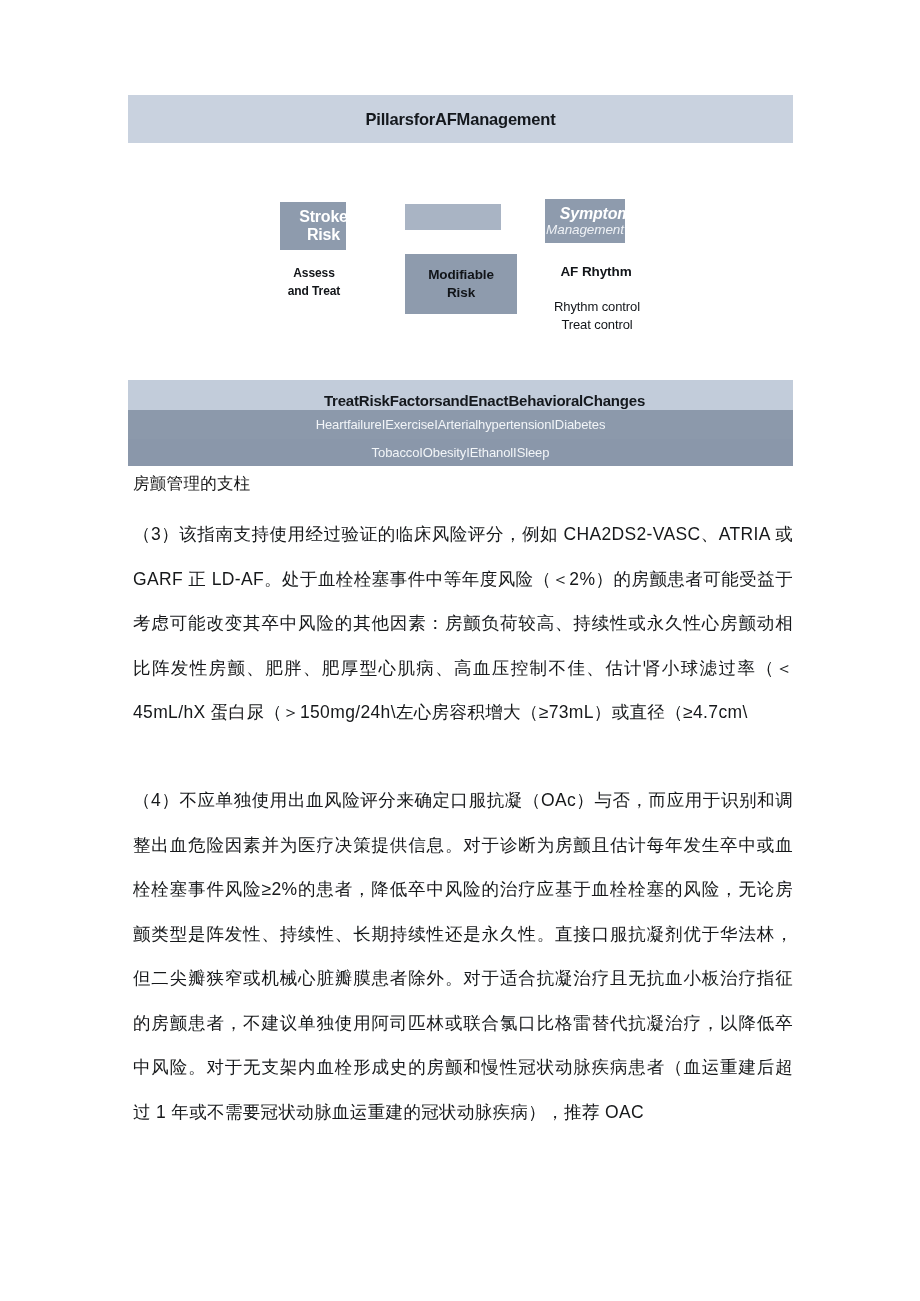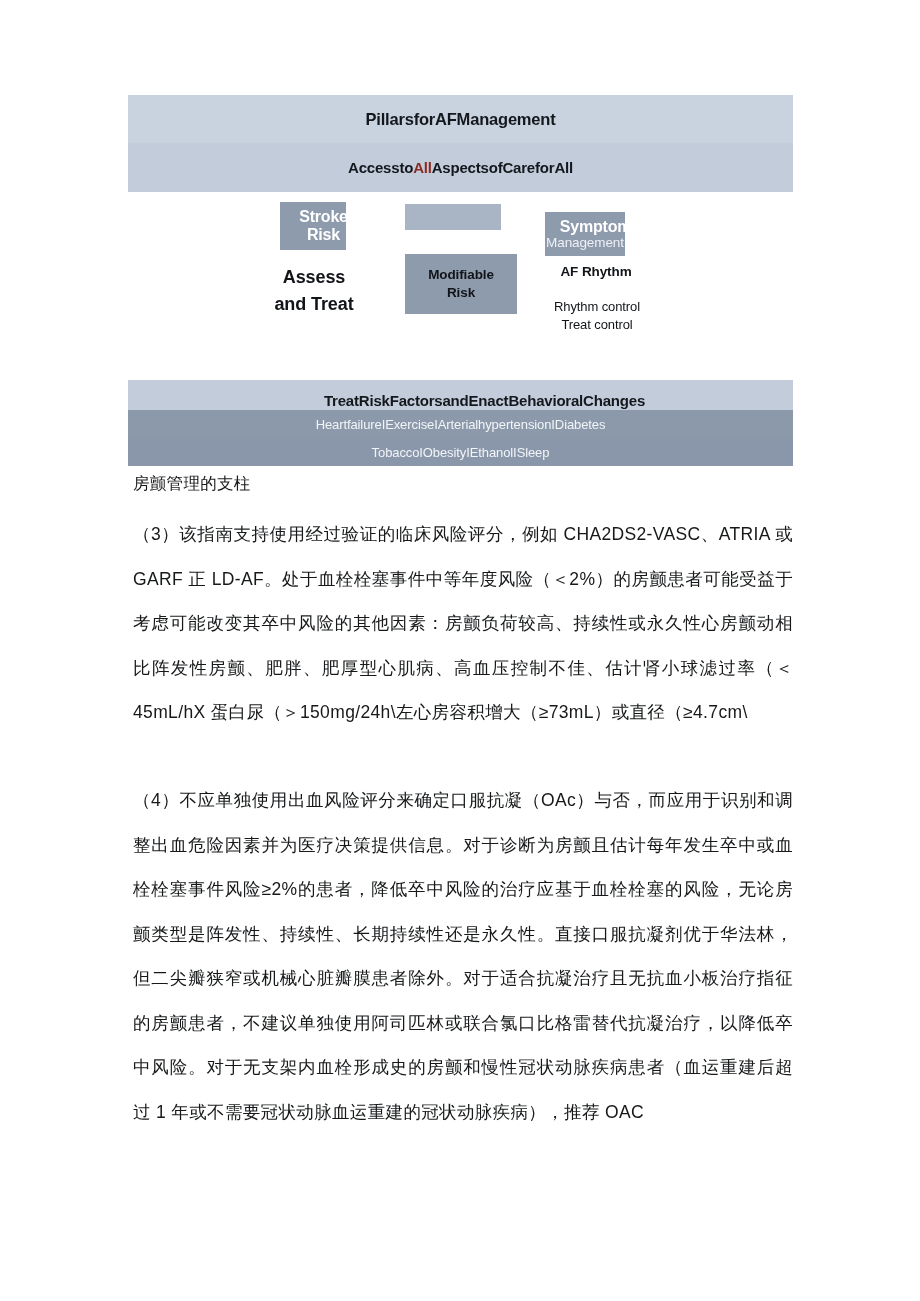--- a/index.html
+++ b/index.html
@@ -141,42 +141,43 @@
   
   #box-empty {
     left: 277px;
     top: 12px;
     width: 96px;
     height: 26px;
   }
   
   #box-symptom {
     left: 417px;
-    top: 20px;
+    top: 7px;
     width: 80px;
     height: 44px;
+    font-style: italic;
   }
   
   #box-modifiable {
     left: 277px;
     top: 62px;
     width: 112px;
     height: 60px;
   }
 
   .midlabel {
     position: absolute;
     text-align: center;
     color: #111418;
   }
   #label-assess {
     left: 138px;
     top: 72px;
     width: 96px;
-    font-size: 18px;
+    font-size: 12px;
     font-weight: bold;
     line-height: 1.5;
     letter-spacing: -0.1px;
   }
   #label-afburden {
     left: 418px;
     top: 72px;
     width: 100px;
     font-size: 13.5px;
     font-weight: bold;
@@ -220,23 +221,20 @@
 <body>
 
 <div class="page">
 
   <div class="figure">
 
     <div class="band band-light" id="band-pillars">
       <span class="band-title">PillarsforAFManagement</span>
     </div>
 
-    <div class="band band-light2" id="band-access">
-      <span class="band-sub"><span>Accessto</span><span class="accent">All</span><span>AspectsofCareforAll</span></span>
-    </div>
 
     <div class="mid">
 
       <div class="pbox" id="box-stroke">
         <span class="pbox-title-white">Stroke</span>
         <span class="pbox-title-white">Risk</span>
       </div>
       <div class="midlabel" id="label-assess">
         <div>Assess</div>
         <div>and Treat</div>

